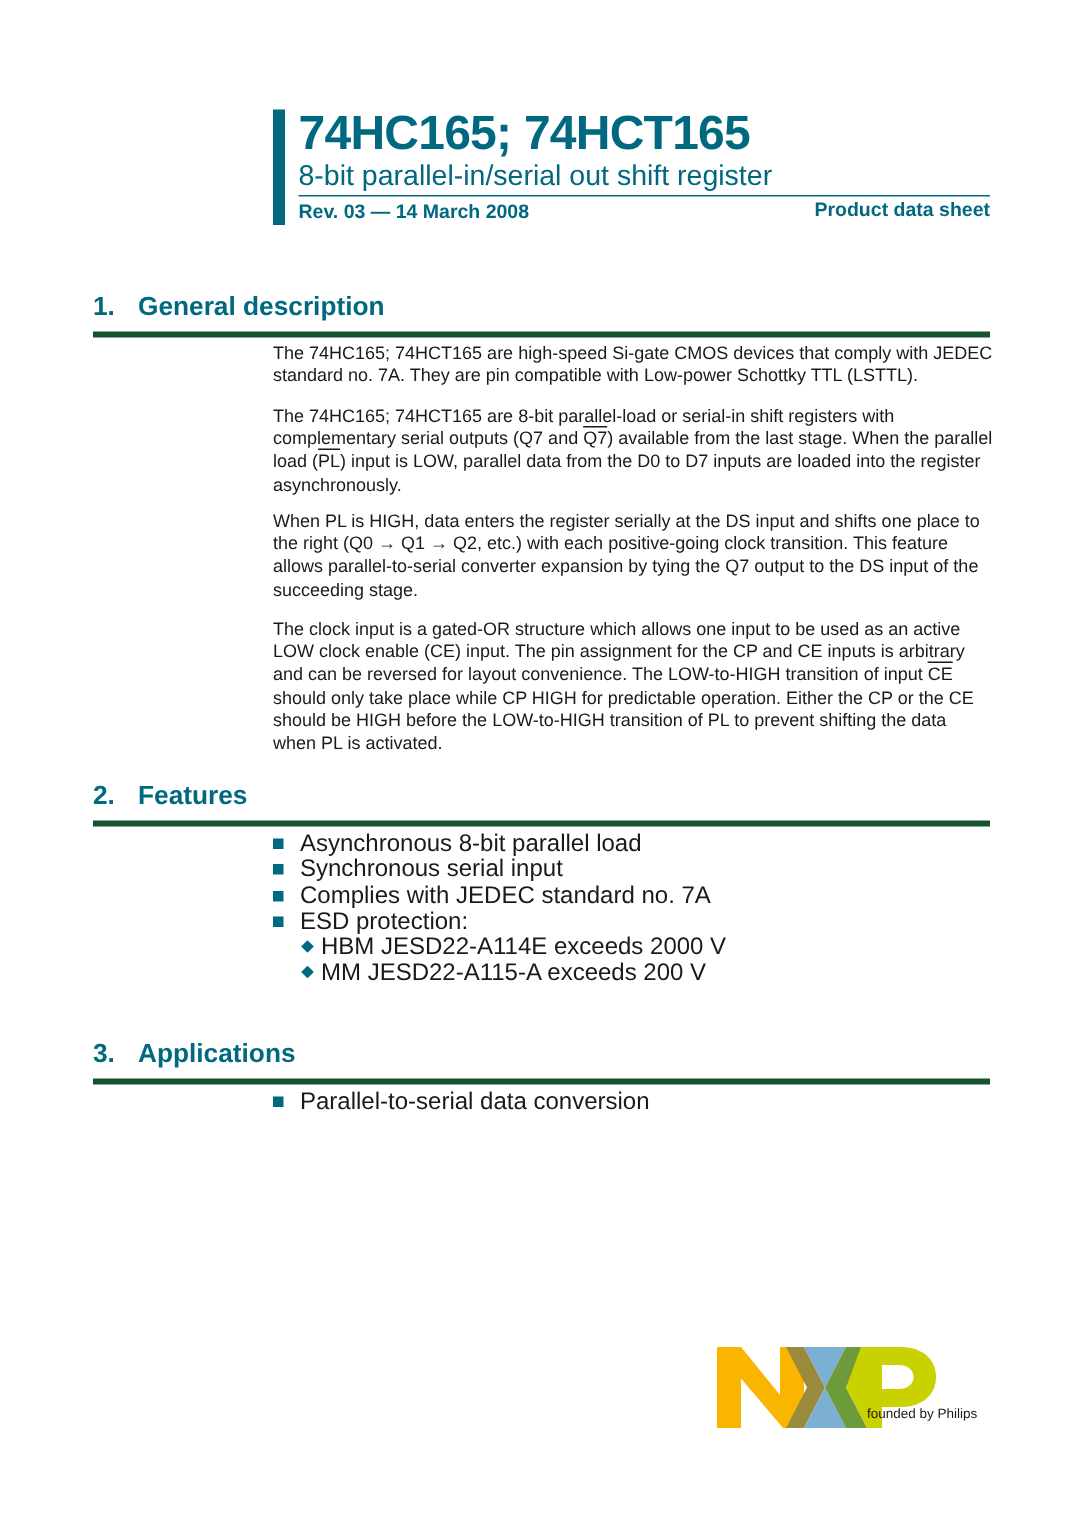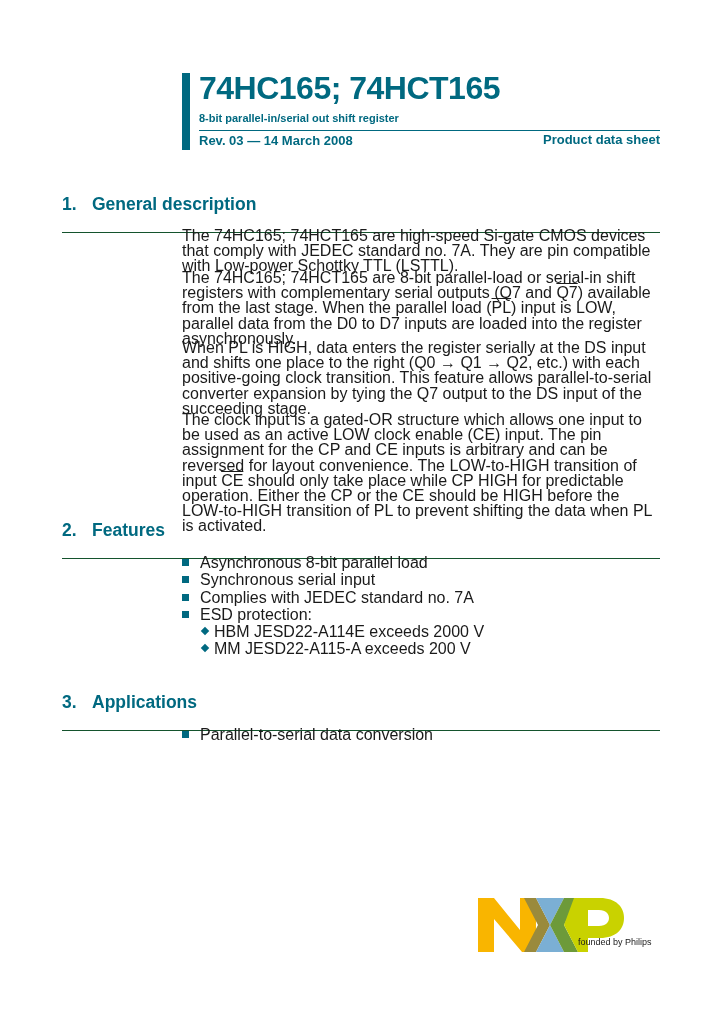--- a/index.html
+++ b/index.html
@@ -1,28 +1,28 @@
 <!DOCTYPE html>
 <html><head>
 <meta charset="utf-8">
 <style>
   html, body { margin: 0; padding: 0; background: #ffffff; }
   body { width: 720px; height: 1012px; position: relative; overflow: hidden;
          font-family: "Liberation Sans", sans-serif; color: #1a1a1a; }
   .accent-bar { position: absolute; left: 182px; top: 73px; width: 8px; height: 77px; background: #006980; }
   .title { position: absolute; left: 199px; top: 68px; font-size: 32px; font-weight: bold; color: #006980; letter-spacing: -0.5px; margin: 0; line-height: 40px; white-space: nowrap; }
-  .subtitle { position: absolute; left: 199px; top: 108px; font-size: 11px; font-weight: bold; color: #006980; margin: 0; line-height: 20px; white-space: nowrap; }
+  .subtitle { position: absolute; left: 199px; top: 108px; font-size: 19px; font-weight: normal; color: #006980; margin: 0; line-height: 20px; white-space: nowrap; }
   .header-rule { position: absolute; left: 199px; top: 130px; width: 461px; height: 1px; background: #006980; }
   .rev { position: absolute; left: 199px; top: 132px; font-size: 13px; font-weight: bold; color: #006980; line-height: 17px; white-space: nowrap; }
   .doctype { position: absolute; right: 60px; top: 131px; font-size: 13px; font-weight: bold; color: #006980; line-height: 17px; white-space: nowrap; }
 
-  .section-head { position: absolute; left: 62px; width: 598px; border-bottom: 1px solid #14532d;
-                  font-size: 17.5px; font-weight: bold; color: #006980; line-height: 22px; padding-bottom: 17px; white-space: nowrap; }
+  .section-head { position: absolute; left: 62px; width: 598px; border-bottom: 4px solid #14532d;
+                  font-size: 17.5px; font-weight: bold; color: #006980; line-height: 22px; padding-bottom: 6px; white-space: nowrap; }
   .section-head .num { display: inline-block; width: 30px; }
-  .para { position: absolute; left: 182px; width: 480px; font-size: 16px; line-height: 15.2px; margin: 0; color: #1a1a1a; }
+  .para { position: absolute; left: 182px; width: 480px; font-size: 12px; line-height: 15.2px; margin: 0; color: #1a1a1a; }
   .ovl { text-decoration: overline; }
 
   .bullets { position: absolute; left: 182px; margin: 0; padding: 0; list-style: none; font-size: 16px; color: #1a1a1a; }
   .bullets li { position: relative; height: 17.3px; line-height: 17.3px; padding-left: 18px; white-space: nowrap; }
   .bullets li .sq { position: absolute; left: 0; top: 5px; width: 7px; height: 7px; background: #006980; }
   .bullets li.sub { padding-left: 32px; }
   .bullets li.sub .dia { position: absolute; left: 20px; top: 5px; width: 6px; height: 6px; background: #006980; transform: rotate(45deg); }
 
   .logo { position: absolute; left: 478px; top: 897px; width: 190px; height: 56px; }
   .founded { position: absolute; left: 578px; top: 936px; font-size: 9px; color: #1a1a1a; white-space: nowrap; line-height: 12px; }

